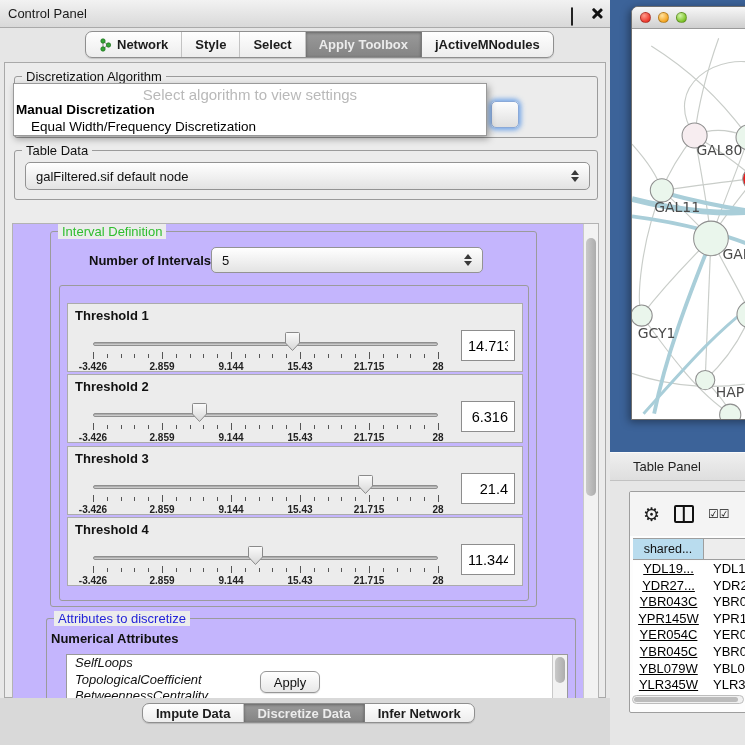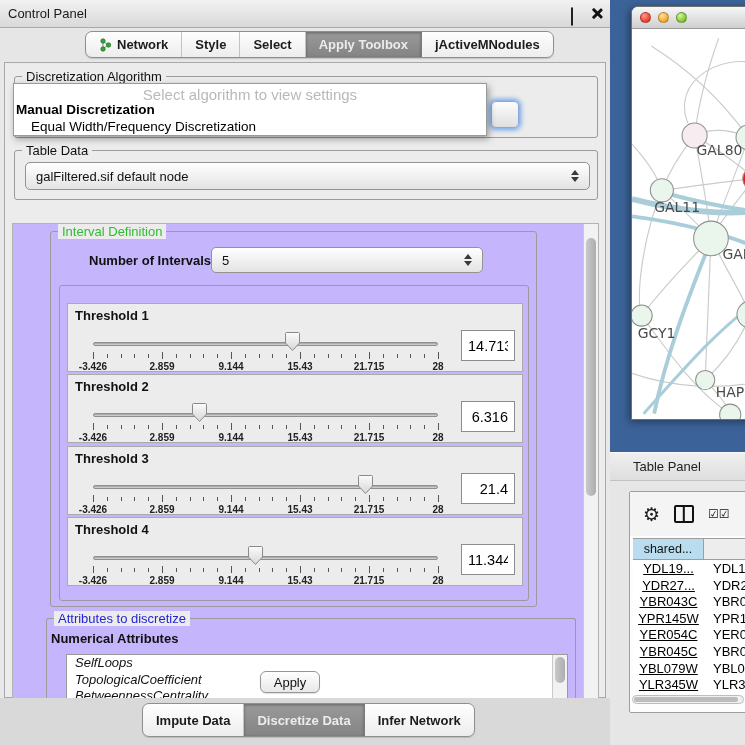--- a/index.html
+++ b/index.html
@@ -76,21 +76,21 @@
 
   #attr-list { position:absolute; left:19px; top:35px; width:502px; height:47px; background:#fff; border:1px solid #9a9a9a; overflow:hidden; }
   #attr-list .item { font-size:13px; color:#111; padding:1px 0 1px 8px; line-height:14.5px;font-style:italic; }
   #attr-list .vscroll { right:0; top:0; height:100%; }
 
   #apply-btn { left:255px; top:608px; width:60px; height:22px; border:1px solid #969696; border-radius:6px;
     background:linear-gradient(#ffffff,#e8e8e8); font-size:13px; color:#111;
     display:flex; align-items:center; justify-content:center; box-shadow:0 1px 1px rgba(0,0,0,.12); }
 
   #left-bottom { left:0; top:698px; width:610px; height:47px; background:#d9d9d9; }
-  #bottom-tabs { left:142px; top:5px; height:34px; }
+  #bottom-tabs { left:142px; top:5px; height:20px; }
 
   
   #desktop { left:610px; top:0; width:135px; height:452px; background:#3c6399; }
   #net-window { position:absolute; left:21px; top:6px; width:130px; height:414px;
     border:1px solid #6f6f6f; border-radius:7px 0 0 0; background:#fff; overflow:hidden;
     box-shadow:-2px 2px 8px rgba(0,0,0,.4); }
   #net-titlebar { height:22px; background:linear-gradient(#f7f7f7,#cfcfcf); border-bottom:1px solid #9a9a9a;
     display:flex; align-items:center; padding-left:8px; gap:7px; }
   .light { width:11px; height:11px; border-radius:50%; border:1px solid rgba(0,0,0,.25); }
   .light.red { background:radial-gradient(circle at 35% 30%, #ff9a8a, #ee3b2f 70%); }

